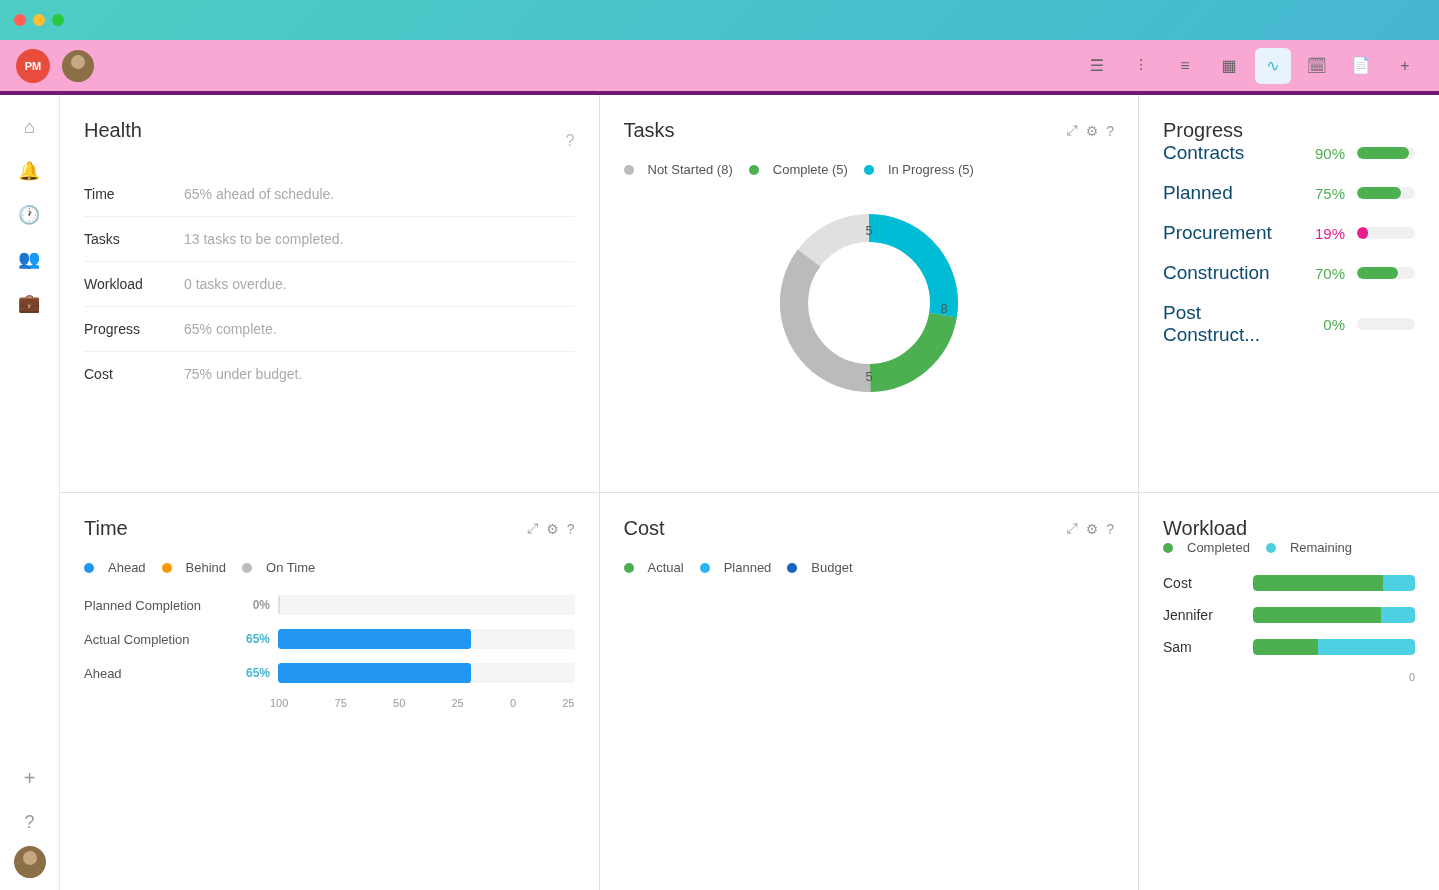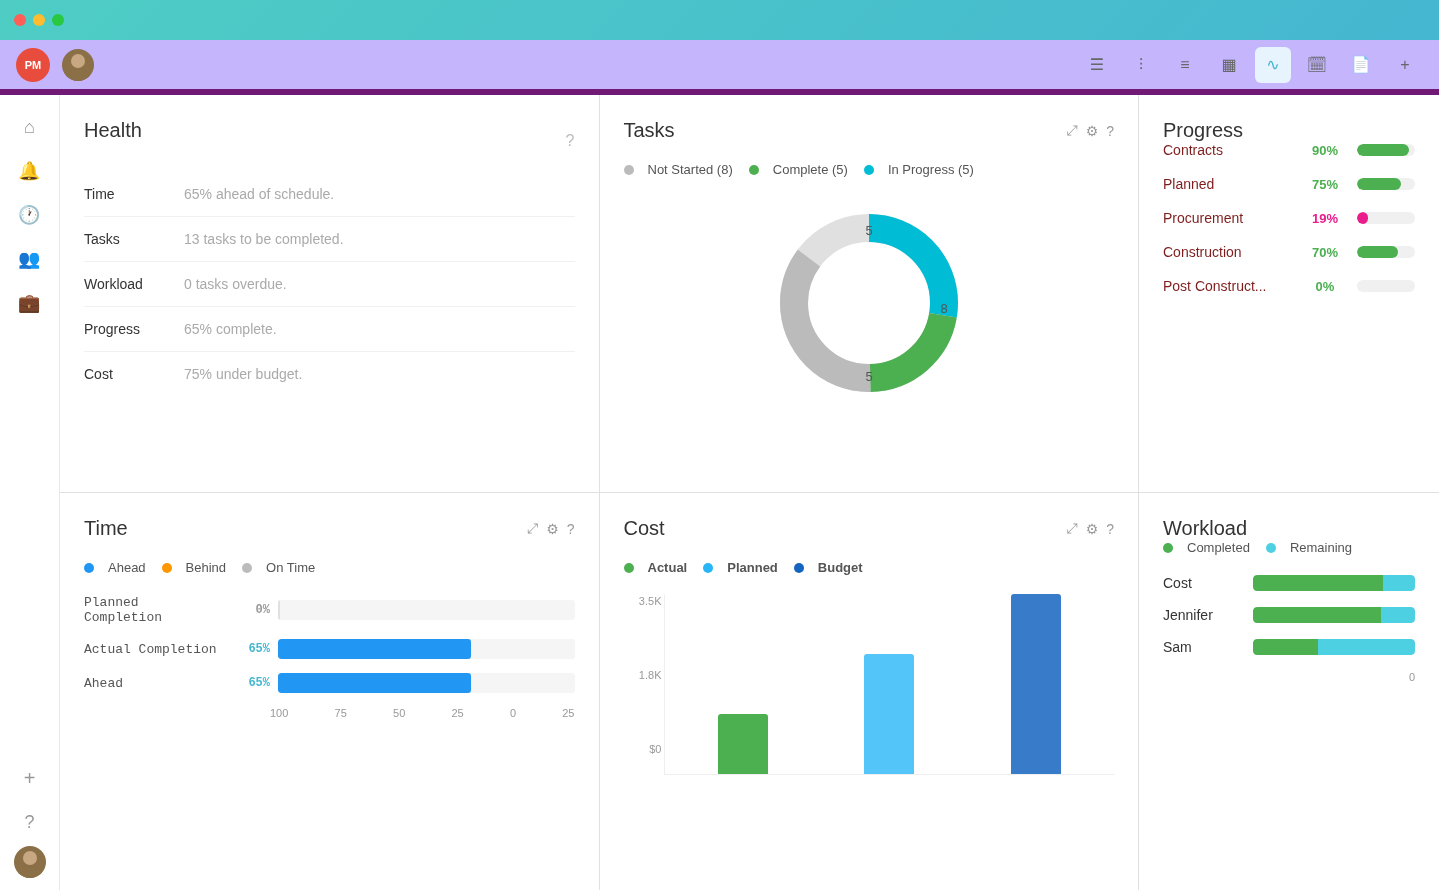--- a/index.html
+++ b/index.html
@@ -15,25 +15,25 @@
       gap: 7px;
     }
     .titlebar-dot { width: 12px; height: 12px; border-radius: 50%; }
     .dot-red { background: #ff5f57; }
     .dot-yellow { background: #febc2e; }
     .dot-green { background: #28c840; }
 
     
     .header {
       height: 55px;
-      background: #c4b5fd;
+      background: #f9a8d4;
       display: flex;
       align-items: center;
       padding: 0 16px;
-      border-bottom: 6px solid #701a75;
+      border-bottom: 4px solid #701a75;
       gap: 12px;
     }
     .pm-logo {
       width: 34px; height: 34px; border-radius: 50%;
       background: #e74c3c; color: #fff;
       display: flex; align-items: center; justify-content: center;
       font-size: 11px; font-weight: 700; flex-shrink: 0;
     }
     .header-title {
       font-size: 17px; font-weight: 500; color: #333; flex: 1;
@@ -132,49 +132,49 @@
     
     .donut-container {
       display: flex; justify-content: center; align-items: center;
       margin-top: 10px; position: relative;
     }
 
     
     .progress-row {
       display: flex; align-items: center; margin-bottom: 18px; gap: 12px;
     }
-    .progress-label { font-size: 14px; color: #7f1d1d; width: 130px; flex-shrink: 0; }
+    .progress-label { font-size: 19px; color: #0c4a6e; width: 130px; flex-shrink: 0; }
     .progress-pct {
-      font-size: 13px; font-weight: 700; width: 40px; text-align: center; flex-shrink: 0;
+      font-size: 15px; font-weight: 400; width: 40px; text-align: right; flex-shrink: 0;
     }
     .progress-bar-bg {
       flex: 1; height: 12px; background: #f0f0f0; border-radius: 6px; overflow: hidden;
     }
     .progress-bar-fill { height: 100%; border-radius: 6px; }
 
     
     .time-legend {
       display: flex; gap: 16px; align-items: center; margin-bottom: 20px;
     }
     .bar-row {
-      display: flex; align-items: center; margin-bottom: 14px; gap: 8px; font-family: Liberation Mono, monospace;
+      display: flex; align-items: center; margin-bottom: 14px; gap: 8px;
     }
     .bar-row-label { font-size: 13px; color: #555; width: 140px; flex-shrink: 0; }
     .bar-row-pct { font-size: 12px; color: #45b7d1; font-weight: 600; width: 38px; text-align: right; }
     .bar-track { flex: 1; height: 20px; background: #f5f5f5; border-radius: 3px; overflow: hidden; }
 
     .bar-axis {
       display: flex; justify-content: space-between;
       padding-left: 186px;
       font-size: 11px; color: #999; margin-top: 6px;
     }
 
     
     .cost-legend {
-      display: flex; gap: 16px; align-items: center; margin-bottom: 20px; font-weight: bold;
+      display: flex; gap: 16px; align-items: center; margin-bottom: 20px;
     }
     .cost-y-labels {
       position: absolute; left: 0; top: 0; bottom: 0;
       display: flex; flex-direction: column; justify-content: space-between;
       font-size: 11px; color: #999;
     }
 
     
     .workload-legend {
       display: flex; gap: 16px; align-items: center; margin-bottom: 20px;
@@ -421,41 +421,20 @@
           </div>
           <div class="legend-item">
             <span class="legend-dot" style="background:#29b6f6;"></span>
             <span>Planned</span>
           </div>
           <div class="legend-item">
             <span class="legend-dot" style="background:#1565c0;"></span>
             <span>Budget</span>
           </div>
         </div>
-      <div style="position:relative; padding-left:40px;">
-        <div class="cost-y-labels" style="left:0; top:0; bottom:20px; position:absolute; display:flex; flex-direction:column; justify-content:space-between; font-size:11px; color:#999; width:38px; text-align:right;">
-          <span>3.5K</span>
-          <span>1.8K</span>
-          <span>$0</span>
-        </div>
-        <div style="display:flex; align-items:flex-end; height:180px; gap:30px; padding: 0 20px; border-bottom:1px solid #eee; border-left:1px solid #eee;">
-
-          <div style="flex:1; display:flex; align-items:flex-end; justify-content:center;">
-            <div style="width:50px; height:60px; background:#4caf50; border-radius:3px 3px 0 0;"></div>
-          </div>
-
-          <div style="flex:1; display:flex; align-items:flex-end; gap:4px; justify-content:center;">
-            <div style="width:50px; height:120px; background:#29b6f6; border-radius:3px 3px 0 0; opacity:0.8;"></div>
-          </div>
-
-          <div style="flex:1; display:flex; align-items:flex-end; justify-content:center;">
-            <div style="width:50px; height:180px; background:#1565c0; border-radius:3px 3px 0 0; opacity:0.85;"></div>
-          </div>
-        </div>
-      </div>
     </div>
 
     <div class="panel" style="grid-column:3; grid-row:2;">
       <span class="panel-title">Workload</span>
       <div class="workload-legend" id="workload-legend">
           <div class="legend-item">
             <span class="legend-dot" style="background:#4caf50;"></span>
             <span>Completed</span>
           </div>
           <div class="legend-item">

